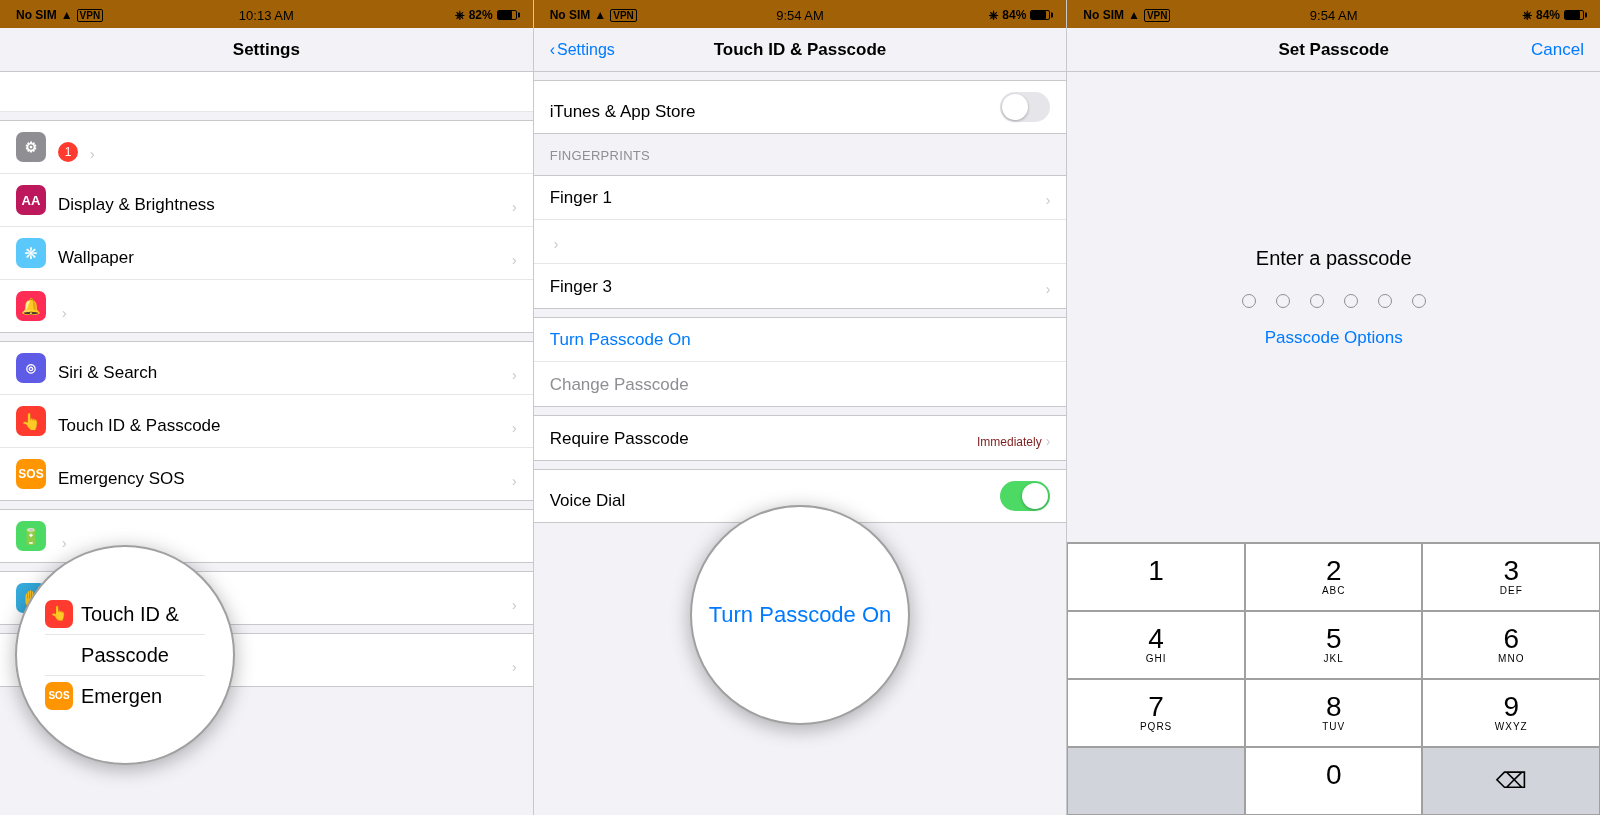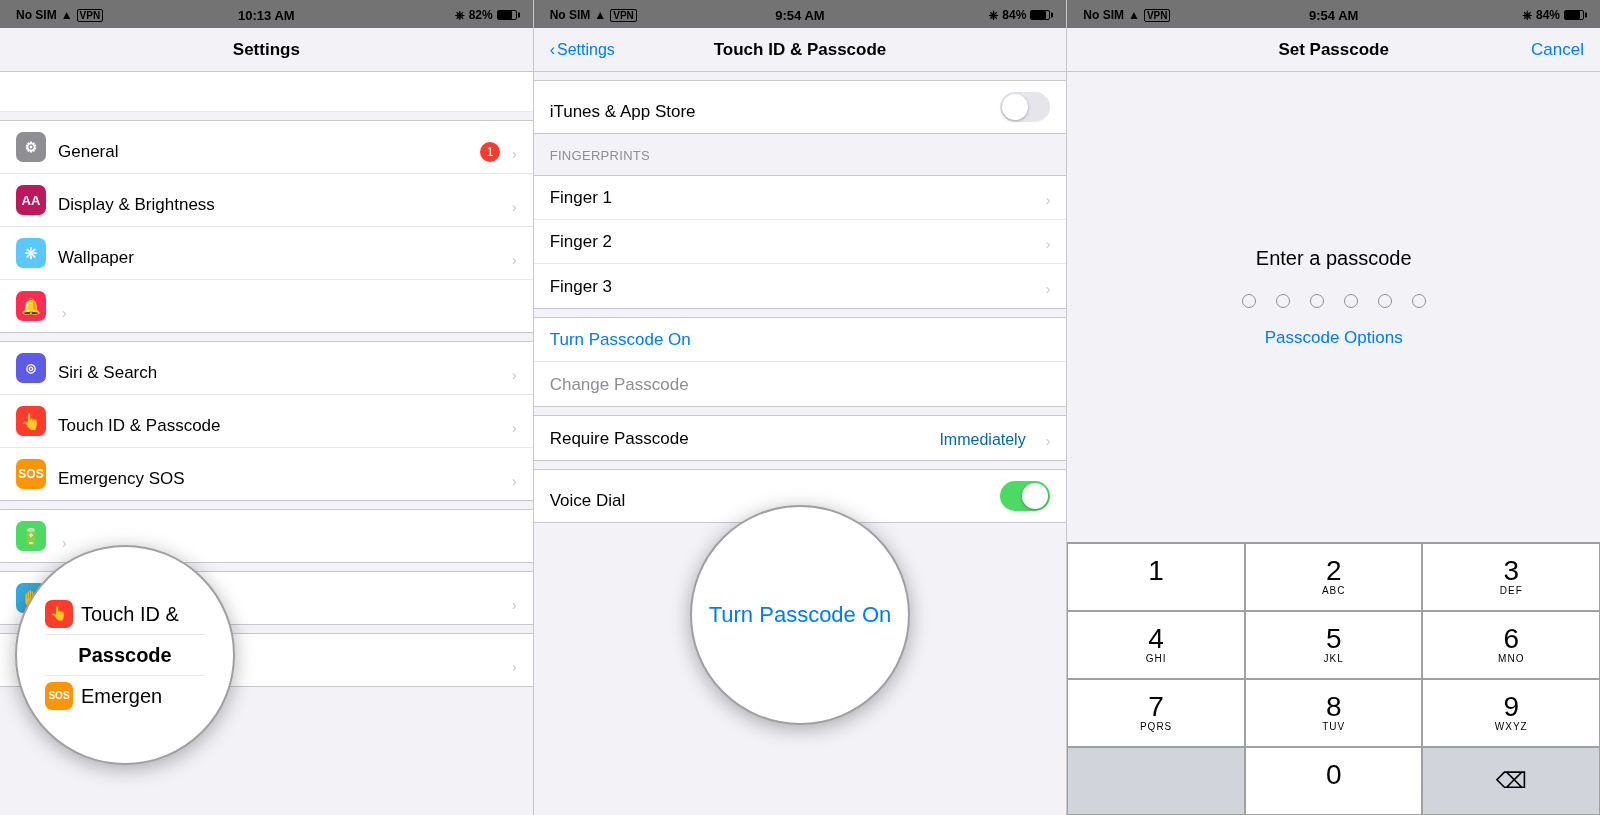--- a/index.html
+++ b/index.html
@@ -18,33 +18,33 @@
       background: #f2f2f7;
       display: flex;
       flex-direction: column;
       overflow: hidden;
       position: relative;
       border-right: 1px solid #c8c7cc;
     }
 
     
     .status-bar {
-      background: #737373;
+      background: #a16207;
       display: flex;
       align-items: center;
       justify-content: space-between;
       padding: 6px 16px 4px;
       font-size: 12px;
       font-weight: 600;
       color: #000;
       min-height: 28px;
     }
     .status-left { display: flex; align-items: center; gap: 4px; }
     .status-right { display: flex; align-items: center; gap: 4px; }
-    .status-time { font-size: 13px; font-weight: 700; position: absolute; left: 50%; transform: translateX(-50%); }
+    .status-time { font-size: 13px; font-weight: 400; position: absolute; left: 50%; transform: translateX(-50%); }
     .battery-rect {
       width: 20px; height: 10px; border: 1.5px solid #000; border-radius: 2px;
       position: relative; display: inline-block;
     }
     .battery-rect::after {
       content: '';
       position: absolute; right: -4px; top: 50%; transform: translateY(-50%);
       width: 2px; height: 5px; background: #000; border-radius: 0 1px 1px 0;
     }
     .battery-fill {
@@ -128,23 +128,23 @@
       display: flex; align-items: center; justify-content: center;
       margin-right: 8px;
       padding: 0 6px;
     }
     .row-chevron {
       color: #c7c7cc;
       font-size: 14px;
       margin-left: 4px;
     }
     .row-value {
-      color: #0369a1;
-      font-size: 16px;
-      margin-right: 16px;
+      color: #7f1d1d;
+      font-size: 12px;
+      margin-right: 0;
     }
 
     
     .magnifier {
       position: absolute;
       width: 220px; height: 220px;
       border-radius: 50%;
       border: 2px solid #a0a0a0;
       overflow: hidden;
       z-index: 10;
@@ -319,21 +319,20 @@
   <div class="nav-bar" style="justify-content:center;">
     <span class="nav-title">Settings</span>
   </div>
 
   <div class="settings-scroll">
     <div class="top-scroll-row"></div>
     <div class="settings-group">
 
       <div class="settings-row">
         <div class="row-icon icon-general" style="color:#fff;font-size:14px;font-weight:600;">⚙</div>
-        <span class="row-label">General</span>
         <span class="row-badge">1</span>
         <span class="row-chevron">›</span>
       </div>
 
       <div class="settings-row">
         <div class="row-icon icon-display" style="color:#fff;font-size:13px;font-weight:700;">AA</div>
         <span class="row-label">Display &amp; Brightness</span>
         <span class="row-chevron">›</span>
       </div>
 
@@ -397,21 +396,21 @@
     </div>
   </div>
 
   <div class="magnifier" style="bottom:50px;left:15px;">
     <div class="magnifier-content">
       <div style="font-size:22px;font-weight:300;line-height:1.4;">
         <div style="display:flex;align-items:center;padding:6px 0;border-bottom:1px solid #e5e5ea;width:160px;">
           <div style="width:28px;height:28px;border-radius:7px;background:#ff3b30;display:flex;align-items:center;justify-content:center;color:#fff;font-size:14px;margin-right:8px;">👆</div>
           <span style="font-size:20px;font-weight:400;">Touch ID &amp;</span>
         </div>
-        <div style="padding:6px 0;border-bottom:1px solid #e5e5ea;font-size:20px;font-weight:700;width:160px;">Passcode</div>
+        <div style="padding:6px 0;border-bottom:1px solid #e5e5ea;font-size:20px;font-weight:400;width:160px;">Passcode</div>
         <div style="display:flex;align-items:center;padding:6px 0;width:160px;">
           <div style="width:28px;height:28px;border-radius:7px;background:#ff9500;display:flex;align-items:center;justify-content:center;color:#fff;font-size:10px;font-weight:700;margin-right:8px;">SOS</div>
           <span style="font-size:20px;font-weight:400;">Emergen</span>
         </div>
       </div>
     </div>
   </div>
 </div>
 
 <div class="phone-panel" id="panel2">
@@ -446,21 +445,20 @@
       </div>
     </div>
 
     <div class="section-header">FINGERPRINTS</div>
     <div class="settings-group">
       <div class="settings-row">
         <span class="row-label">Finger 1</span>
         <span class="row-chevron">›</span>
       </div>
       <div class="settings-row">
-        <span class="row-label">Finger 2</span>
         <span class="row-chevron">›</span>
       </div>
       <div class="settings-row">
         <span class="row-label">Finger 3</span>
         <span class="row-chevron">›</span>
       </div>
     </div>
 
     <div class="settings-group">
       <div class="settings-row turn-passcode-row">

